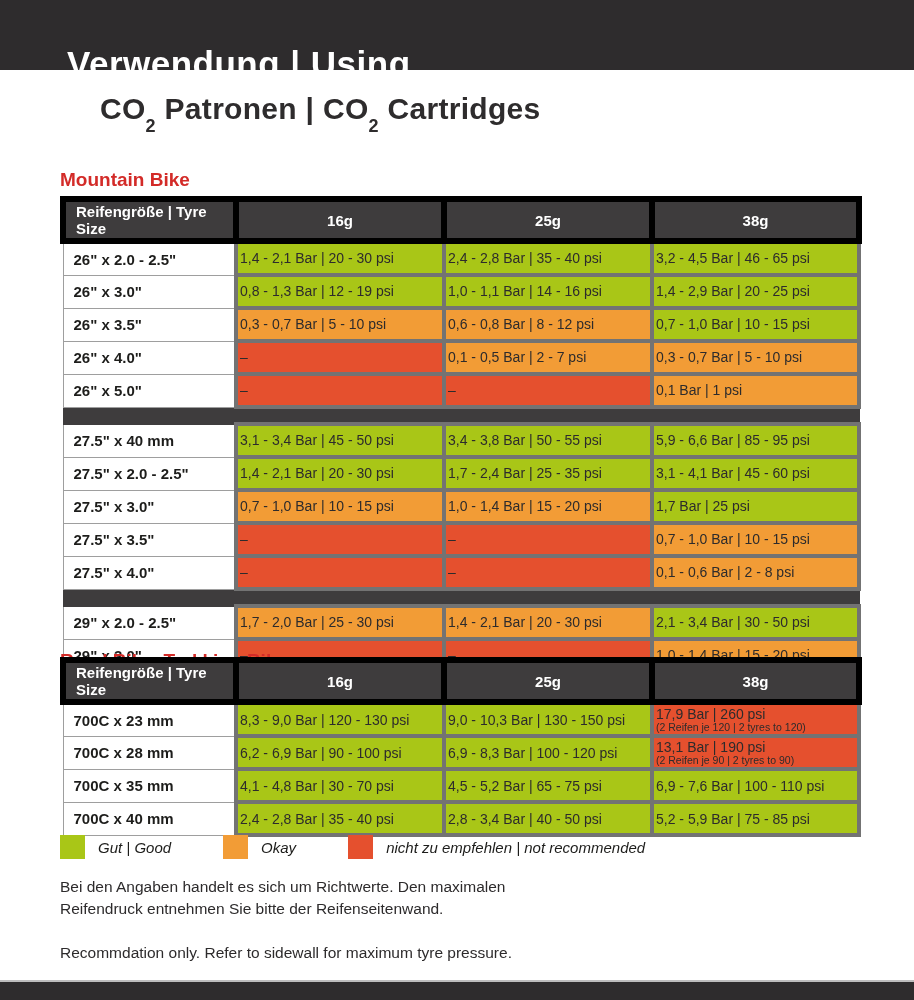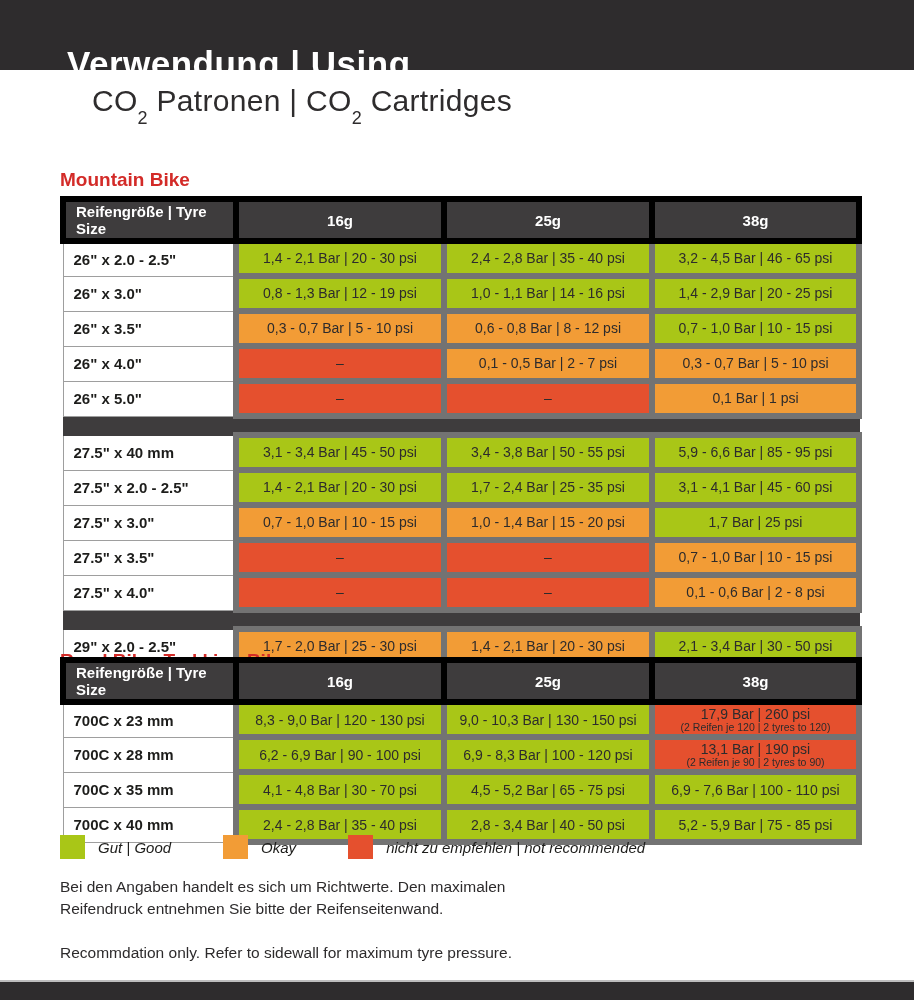--- a/index.html
+++ b/index.html
@@ -3,38 +3,38 @@
 <meta charset="utf-8">
 <style>
   html,body{margin:0;padding:0;background:#fff;}
   body{font-family:"Liberation Sans", sans-serif; color:#2d2b2c;}
   .page{position:relative;width:914px;height:1000px;overflow:hidden;background:#fff;}
 
   
   .band{position:absolute;top:0;left:0;width:914px;height:70px;background:var(--c-dark,#2e2c2d);overflow:hidden;}
   .band .title{position:absolute;left:59px;top:36px;margin:8px;font-size:35px;font-weight:bold;color:#ffffff;white-space:nowrap;letter-spacing:.5px;}
 
-  .subtitle{position:absolute;top:80px;left:88px;margin:4px;font-size:30px;font-weight:normal;color:var(--c-dark,#2e2c2d);white-space:nowrap;letter-spacing:.3px;}
+  .subtitle{position:absolute;top:80px;left:88px;margin:12px;font-size:30px;font-weight:bold;color:var(--c-dark,#2e2c2d);white-space:nowrap;letter-spacing:.3px;}
   .subtitle sub{font-size:60%;line-height:0;position:relative;top:6px;}
 
   .sec-heading{position:absolute;left:60px;margin:0;font-size:19px;font-weight:bold;color:var(--c-accent,#d32b28);white-space:nowrap;}
   #mtb-heading{top:169px;}
   #road-heading{top:650px;}
 
   table{border-collapse:collapse;table-layout:fixed;width:796px;}
   #mtb-table{position:absolute;left:60px;top:196px;}
   #road-table{position:absolute;left:60px;top:657px;}
   col.c-size{width:173px;} col.c-val{width:208px;} col.c-val-last{width:207px;}
 
   thead th{background:var(--c-head,#3e3c3d);color:#fff;font-size:15px;font-weight:bold;height:32px;border:6px solid #000000;text-align:center;}
   thead th.size-h{text-align:left;padding-left:10px;}
 
   tbody th.size{background:#fff;text-align:left;font-size:15px;font-weight:bold;color:#1d1d1b;
     padding-left:10px;border:1px solid #9e9e9e;border-right:1px solid #3e3c3d;height:27px;}
-  tbody td.cell{border:6px solid #737373;text-align:center;font-size:14px;color:#2d2b2c;height:27px;padding:1px 2px;}
+  tbody td.cell{border:4px solid #737373;font-size:14px;color:#2d2b2c;height:27px;padding:1px 2px;}
   td.cell .v{line-height:1.15;}
   td.cell .n{font-size:10.5px;line-height:1.05;}
   td.cell .n:empty{display:none;}
   tr.sep td{background:var(--c-head,#3e3c3d);height:13px;border:1px solid #3e3c3d;padding:0;}
 
   .st-good{background:var(--c-good,#a9c617);}
   .st-ok{background:var(--c-ok,#f29c36);}
   .st-bad{background:var(--c-bad,#e5502e);}
 
   .legend{position:absolute;left:60px;top:835px;display:flex;align-items:center;}

